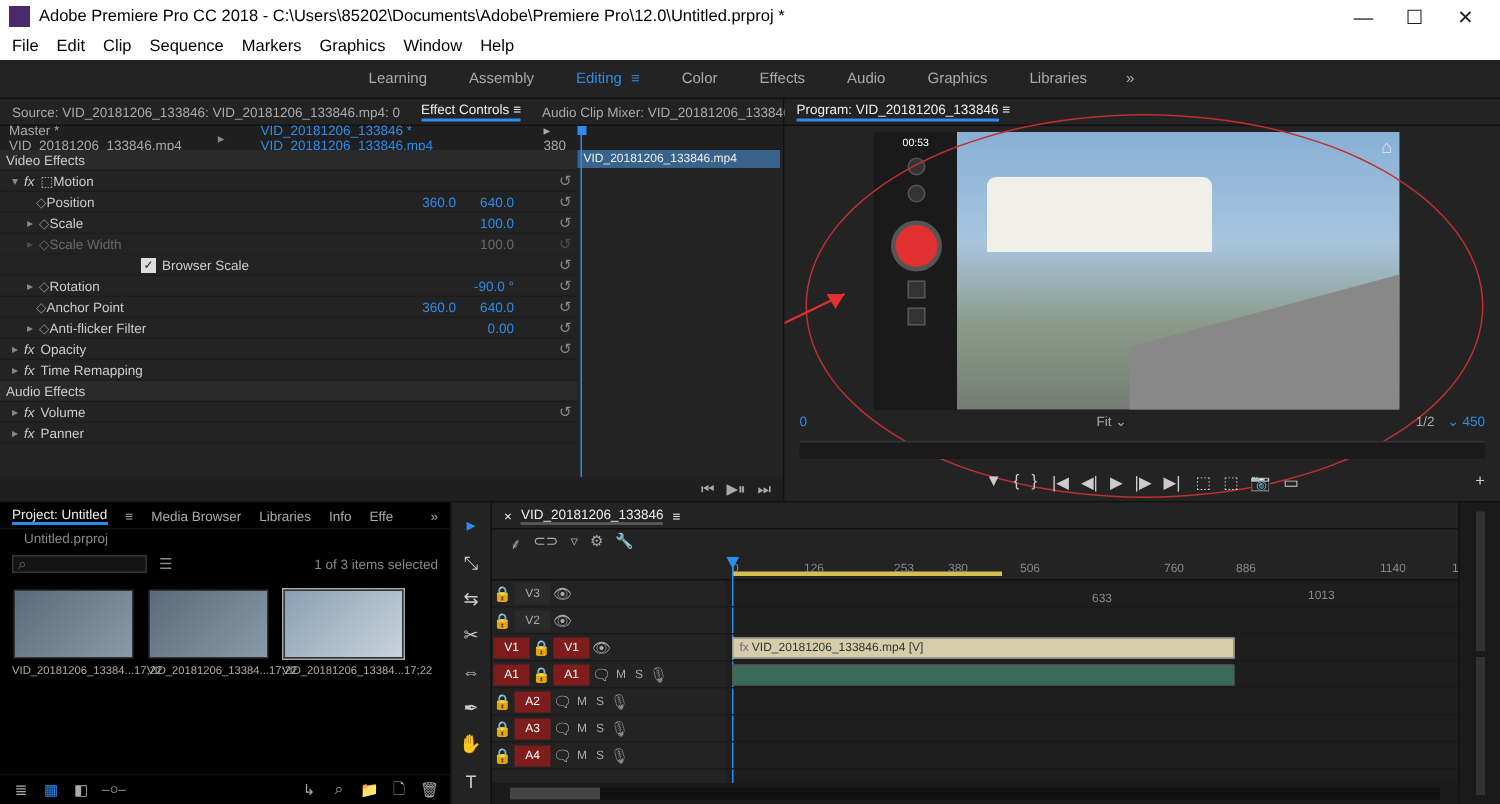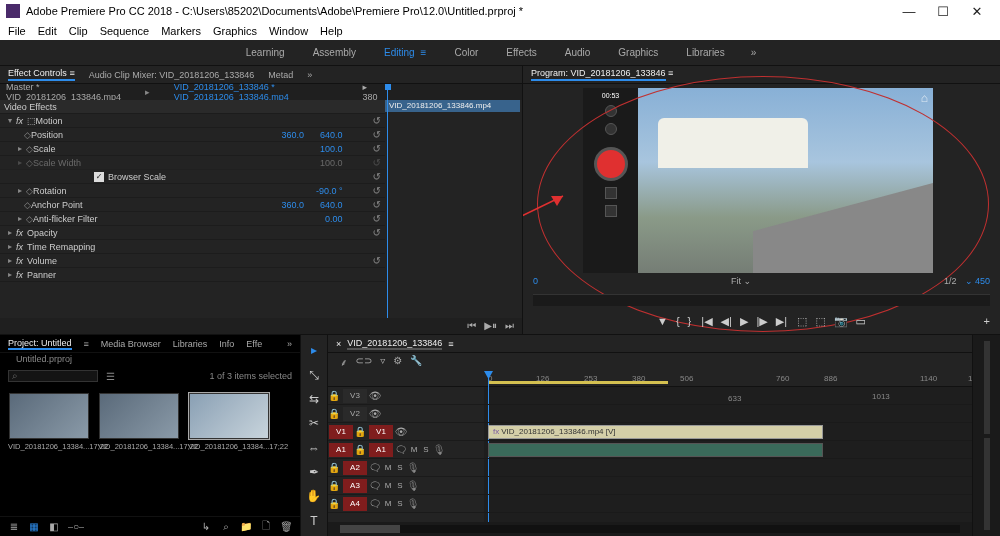--- a/index.html
+++ b/index.html
@@ -154,20 +154,21 @@
   <div class="tab">Effects</div>
   <div class="tab">Audio</div>
   <div class="tab">Graphics</div>
   <div class="tab">Libraries</div>
   <div class="more">»</div>
 </div>
 
 <div class="main">
   <div class="left-panel">
     <div class="panel-tabs">
+      <span class="ptab">Source: VID_20181206_133846: VID_20181206_133846.mp4: 0</span>
       <span class="ptab active"><span>Effect Controls</span> ≡</span>
       <span class="ptab">Audio Clip Mixer: VID_20181206_133846</span>
       <span class="ptab">Metad</span>
       <span class="ptab">»</span>
     </div>
     <div class="effect-body">
       <div class="effect-left">
         <div class="breadcrumb">
           <span class="bc1">Master * VID_20181206_133846.mp4</span>
           <span style="color:#888">▸</span>
@@ -262,20 +263,23 @@
             <span class="label">Opacity</span>
             <span class="vals">
               <span class="reset">↺</span>
             </span>
           </div>
         <div class="erow">
             <span class="indent" style="width:4px"></span>
             <span class="tri">▸</span>
             <span class="fx">fx</span>
             <span class="label">Time Remapping</span>
+          </div>
+        <div class="erow section">
+            <span class="label">Audio Effects</span>
           </div>
         <div class="erow">
             <span class="indent" style="width:4px"></span>
             <span class="tri">▸</span>
             <span class="fx">fx</span>
             <span class="label">Volume</span>
             <span class="vals">
               <span class="reset">↺</span>
             </span>
           </div>
@@ -484,21 +488,21 @@
             <span class="m">M</span>
             <span class="s">S</span>
             <span class="mic">🎙</span>
           </div>
       </div>
       <div class="tl-right">
         <div class="tl-ruler">
           <div class="work-area"></div>
         <span class="tick" style="left: 4px;">0</span>
             <span class="tick" style="left: 52px;">126</span>
-            <span class="tick" style="left: 100px;">253</span>
+            <span class="tick" style="left: 112px;">253</span>
             <span class="tick" style="left: 148px;">380</span>
             <span class="tick" style="left: 196px;">506</span>
             <span class="tick" style="left: 244px; margin-top: 40px;">633</span>
             <span class="tick" style="left: 292px;">760</span>
             <span class="tick" style="left: 340px;">886</span>
             <span class="tick" style="left: 388px; margin-top: 36px;">1013</span>
             <span class="tick" style="left: 436px;">1140</span>
             <span class="tick" style="left: 484px;">1267</span>
           </div>
         <div class="tl-play"></div>

